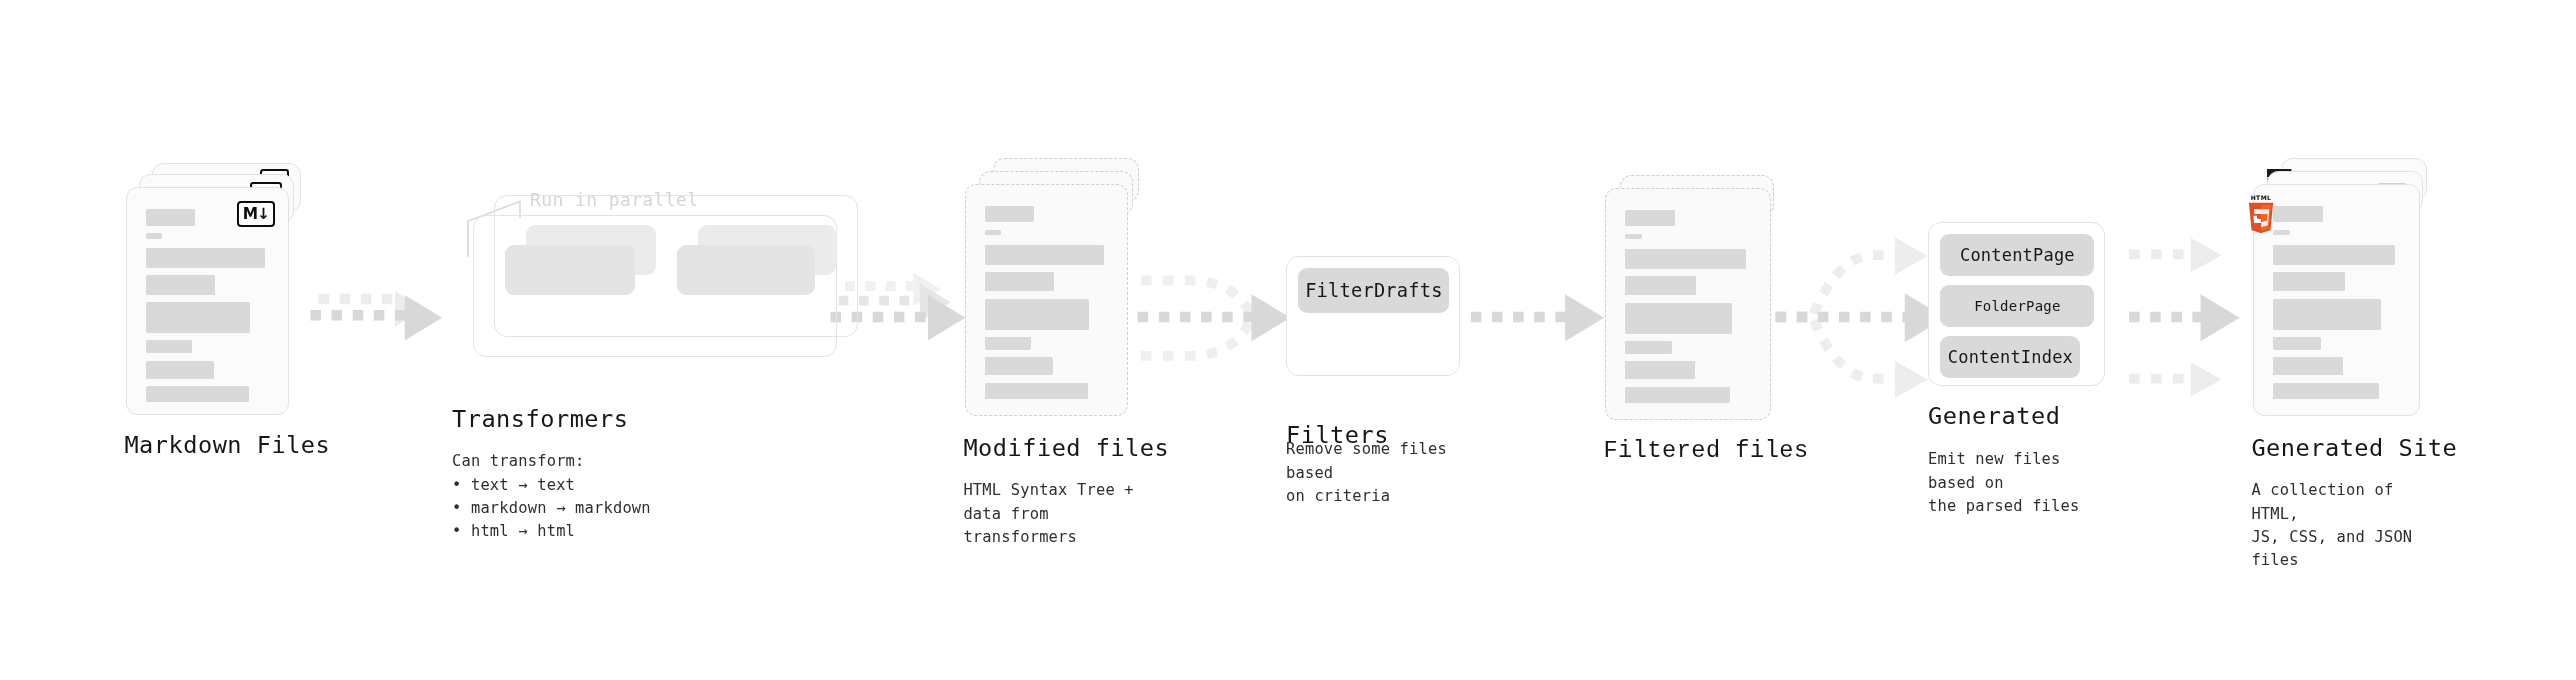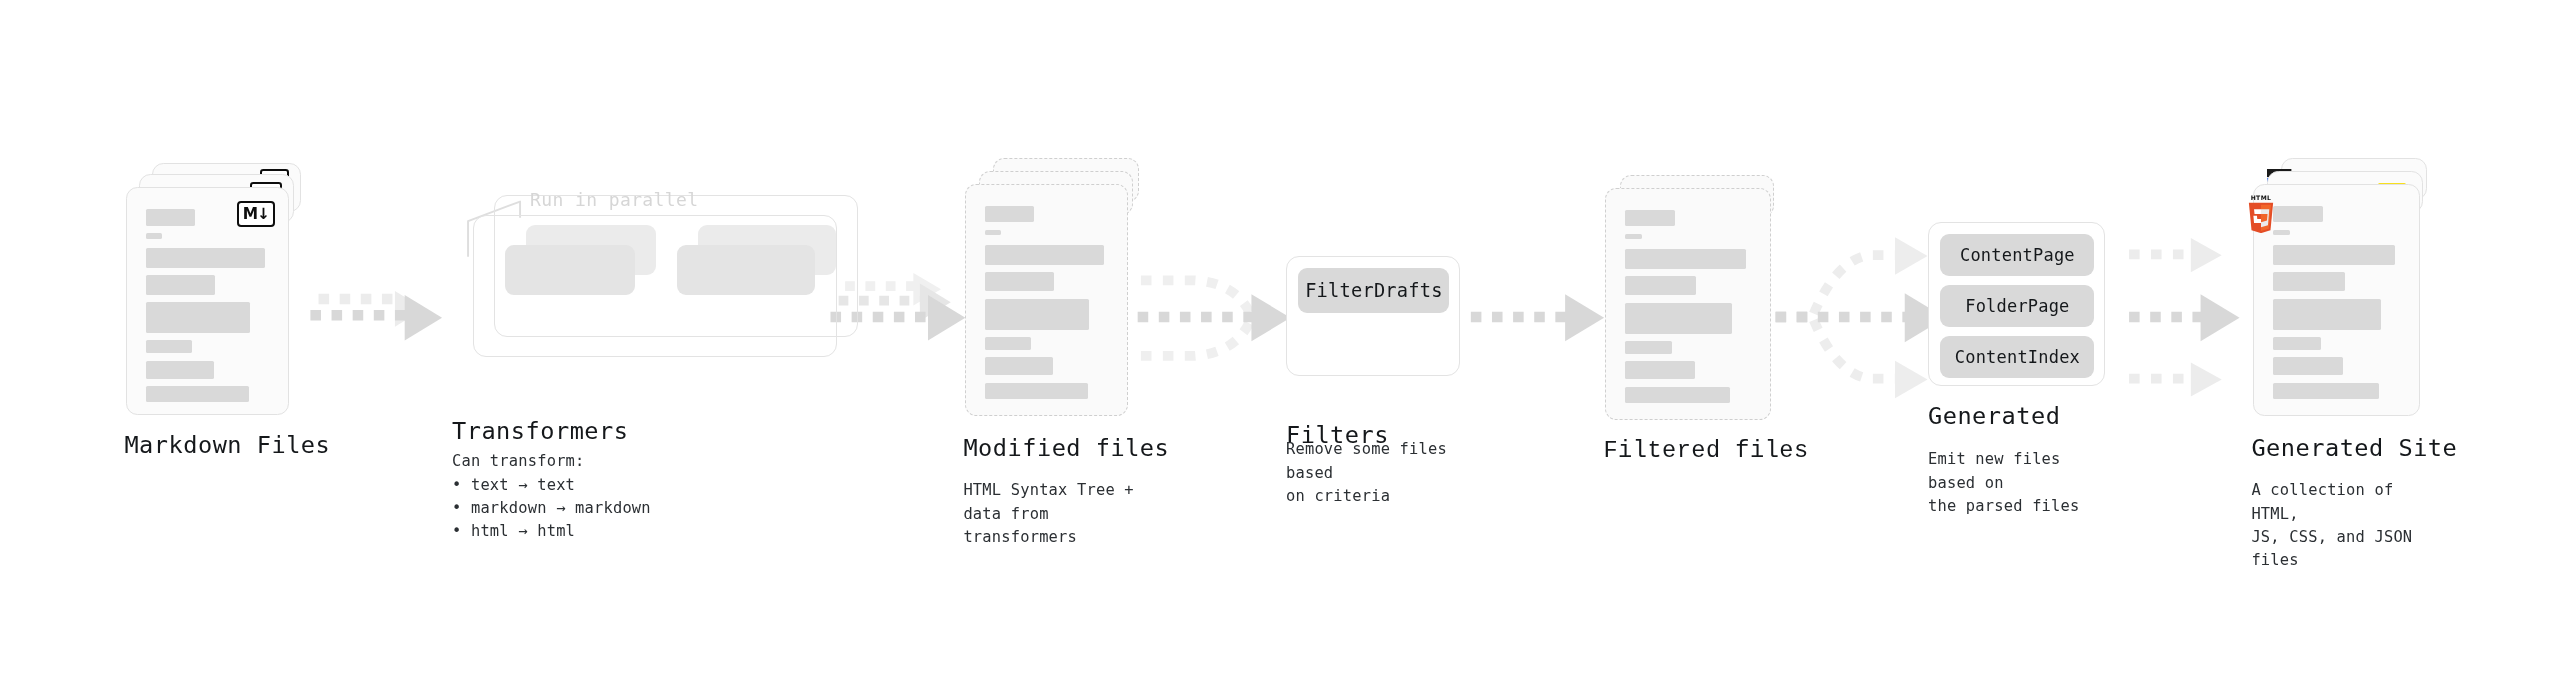--- a/index.html
+++ b/index.html
@@ -166,21 +166,21 @@
 
       <div class="gbox" style="left:21px;top:20.3px;width:364px;height:142px;">
         <div class="pill ghost2" style="left:31px;top:29px;width:130px;height:50px;">x</div>
         <div class="pill ghost2" style="left:203px;top:29px;width:138px;height:50px;">x</div>
       </div>
 
     </div>
 
     <div class="callout-label" style="left:78px;top:-6.5px;">Run in parallel</div>
 
-    <div class="stage-title" style="position:absolute;left:0px;top:210px;margin-top:12px;">Transformers</div>
+    <div class="stage-title" style="position:absolute;left:0px;top:210px;">Transformers</div>
     <div class="stage-sub" style="position:absolute;left:0px;top:244px;">Can transform:
  • text → text
  • markdown → markdown
  • html → html</div>
   </div>
 
   <div class="node" style="left:965px;top:158px;">
     <div class="doc-stack" style="width:175px;height:260px;">
       <div class="doc dashed" style="left:28px;top:0px;width:146px;height:44px;"></div>
       <div class="doc dashed" style="left:14px;top:13px;width:154px;height:44px;"></div>
@@ -226,22 +226,22 @@
           <div class="bar" style="width:80%;height:16.3px;"></div>
         </div>
       </div>
     </div>
     <div class="stage-title" style="position:absolute;left:-1.6px;top:262px;font-family:Liberation Mono, monospace;">Filtered files</div>
   </div>
 
   <div class="node" style="left:1928px;top:222px;">
     <div class="gbox" style="position:relative;left:0;top:0;width:177px;height:164px;background:#ffffff;">
       <div class="pill" style="left:11.4px;top:10.6px;width:154px;height:42px;font-size:17px;">ContentPage</div>
-      <div class="pill" style="left:11.4px;top:62px;width:154px;height:42px;font-size:17px;">FolderPage</div>
-      <div class="pill" style="left:11.4px;top:113px;width:154px;height:42px;font-size:17px;">ContentIndex</div>
+      <div class="pill" style="left:11.4px;top:62px;width:154px;height:42px;font-size:14px;">FolderPage</div>
+      <div class="pill" style="left:11.4px;top:113px;width:140px;height:42px;font-size:17px;">ContentIndex</div>
     </div>
     <div class="stage-title" style="position:absolute;left:0px;top:180px;">Generated</div>
     <div class="stage-sub" style="position:absolute;left:0px;top:215px;">Emit new files based on
 the parsed files</div>
   </div>
 
   <div class="node" style="left:2253px;top:158px;">
     <div class="doc-stack" style="width:187px;height:260px;">
 
       <div class="doc" style="left:28px;top:0px;width:146px;height:42px;">

